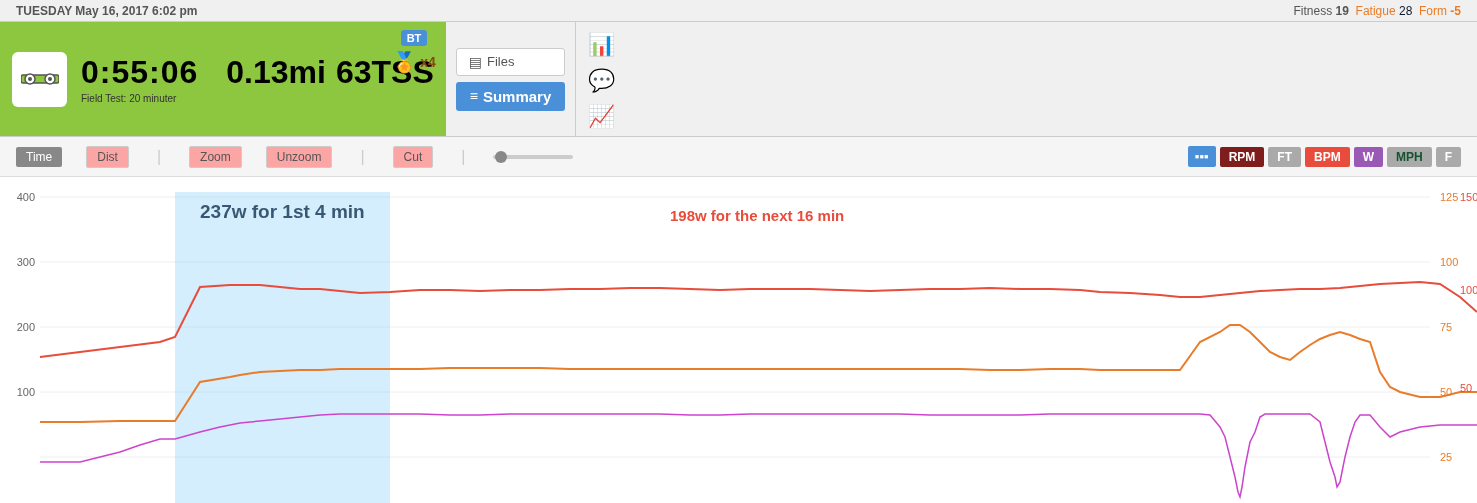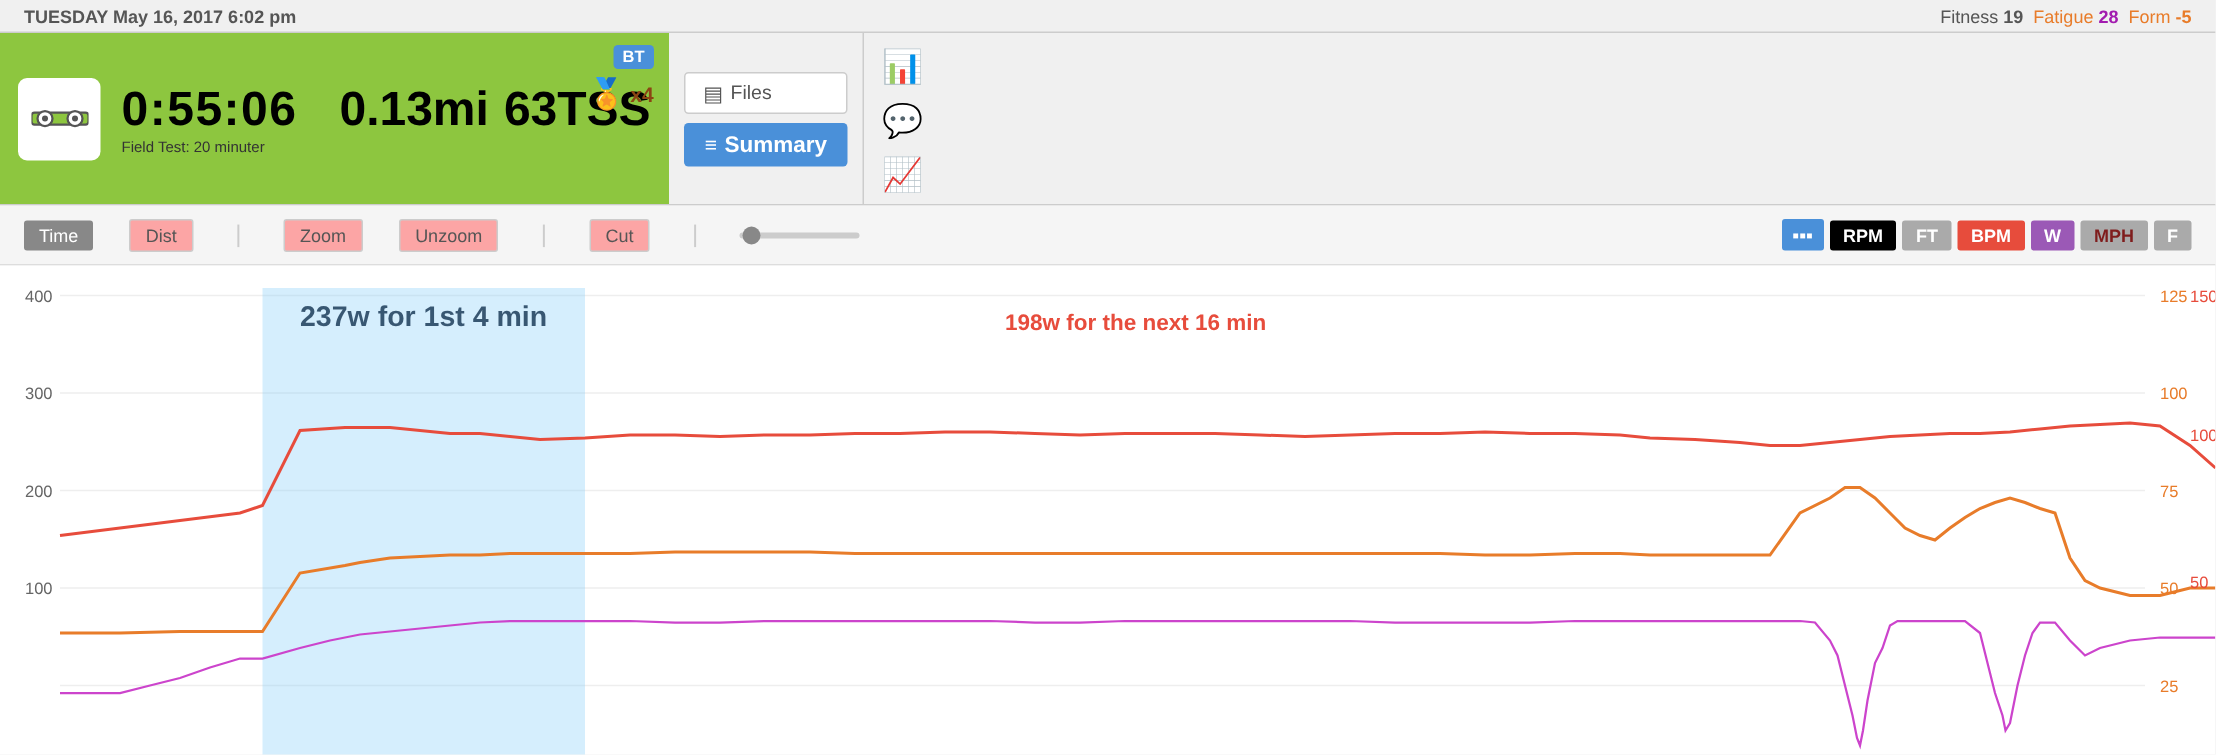--- a/index.html
+++ b/index.html
@@ -9,21 +9,21 @@
     .header { background: #f0f0f0; border-bottom: 1px solid #ccc; display: flex; align-items: stretch; height: 115px; }
 
     .activity-block { background: #8dc63f; display: flex; align-items: center; padding: 8px 12px; min-width: 420px; position: relative; }
     .activity-icon { width: 55px; height: 55px; background: white; border-radius: 6px; display: flex; align-items: center; justify-content: center; margin-right: 14px; flex-shrink: 0; }
     .activity-icon svg { width: 38px; height: 24px; }
     .activity-stats { color: black; }
     .activity-time { font-size: 32px; font-weight: bold; letter-spacing: 1px; }
     .activity-dist { font-size: 32px; font-weight: bold; margin-left: 18px; }
     .activity-tss { font-size: 32px; font-weight: bold; }
     .activity-label { font-size: 10px; color: #333; margin-top: 2px; }
-    .badge-area { position: absolute; right: 10px; top: 8px; display: flex; flex-direction: column; align-items: flex-end; gap: 4px; }
+    .badge-area { position: absolute; right: 10px; top: 8px; display: flex; flex-direction: column; align-items: center; gap: 4px; }
     .badge-bt { background: #4a90d9; color: white; font-size: 11px; font-weight: bold; padding: 2px 6px; border-radius: 3px; }
     .badge-medal { display: flex; align-items: center; gap: 3px; color: #8B4513; font-size: 14px; font-weight: bold; }
     .medal-icon { font-size: 20px; }
 
     .toolbar { display: flex; flex-direction: column; justify-content: center; padding: 8px 10px; gap: 6px; border-right: 1px solid #ccc; }
 
     .btn-files { background: white; border: 1px solid #ccc; padding: 5px 12px; font-size: 13px; cursor: pointer; display: flex; align-items: center; gap: 5px; border-radius: 3px; color: #555; }
     .btn-summary { background: #4a90d9; border: none; padding: 6px 14px; font-size: 15px; font-weight: bold; cursor: pointer; border-radius: 3px; color: white; display: flex; align-items: center; gap: 5px; }
 
     .side-icons { display: flex; flex-direction: column; justify-content: space-around; padding: 10px 12px; align-items: center; gap: 10px; }
@@ -33,40 +33,40 @@
     .chart-controls { background: #f5f5f5; display: flex; align-items: center; padding: 8px 16px; gap: 24px; border-bottom: 1px solid #ddd; height: 40px; }
     .ctrl-btn { background: #888; color: white; border: none; padding: 3px 10px; font-size: 12px; cursor: pointer; border-radius: 2px; }
     .ctrl-btn-white { background: #fca5a5; border: 1px solid #ccc; color: #555; padding: 3px 10px; font-size: 12px; cursor: pointer; border-radius: 2px; }
     .ctrl-divider { color: #ccc; margin: 0 4px; }
     .slider-track { flex: 0 0 80px; height: 4px; background: #ccc; border-radius: 2px; position: relative; }
     .slider-thumb { width: 12px; height: 12px; background: #888; border-radius: 50%; position: absolute; top: -4px; left: 2px; cursor: pointer; }
 
     .chart-toggles { margin-left: auto; display: flex; gap: 4px; align-items: center; }
     .toggle-btn { padding: 3px 9px; font-size: 12px; font-weight: bold; border: none; cursor: pointer; border-radius: 2px; color: white; }
     .toggle-bar { background: #4a90d9; }
-    .toggle-rpm { background: #000000; }
+    .toggle-rpm { background: #7f1d1d; }
     .toggle-ft { background: #aaa; color: white; }
     .toggle-bpm { background: #e74c3c; }
     .toggle-w { background: #9b59b6; }
-    .toggle-mph { background: #aaa; color: #7f1d1d; }
+    .toggle-mph { background: #aaa; color: #14532d; }
     .toggle-f { background: #aaa; color: white; }
 
     .annotation-left { position: absolute; top: 24px; left: 200px; color: #0f172a; font-size: 19px; font-weight: bold; }
     .annotation-right { position: absolute; top: 30px; left: 670px; color: #e74c3c; font-size: 15px; font-weight: bold; }
 
     .chart-wrapper { position: relative; background: white; }
   </style>
 </head>
 <body>
 
 <div style="background:#f0f0f0; height:22px; display:flex; align-items:center; padding:0 16px; font-size:12px; border-bottom:1px solid #ccc;">
   <span style="color:#555; font-weight:bold; margin-right:auto;">TUESDAY  May 16, 2017  6:02 pm</span>
   <span style="color:#555;">Fitness</span>&nbsp;<span style="color:#555; font-weight:bold;">19</span>
   &nbsp;&nbsp;
-  <span style="color:#e87c2a;">Fatigue</span>&nbsp;<span style="color:#a21caf; font-weight:bold;">28</span>
+  <span style="color:#e87c2a;">Fatigue</span>&nbsp;<span style="color:#0f172a; font-weight:normal;">28</span>
   &nbsp;&nbsp;
   <span style="color:#e87c2a;">Form</span>&nbsp;<span style="color:#e87c2a; font-weight:bold;">-5</span>
 </div>
 
 <div class="header">
 
   <div class="activity-block">
     <div class="activity-icon">
       <svg viewBox="0 0 38 24" fill="none" xmlns="http://www.w3.org/2000/svg">
         <rect x="0" y="8" width="38" height="8" rx="2" fill="#8dc63f" stroke="#555" stroke-width="1.5"></rect>

